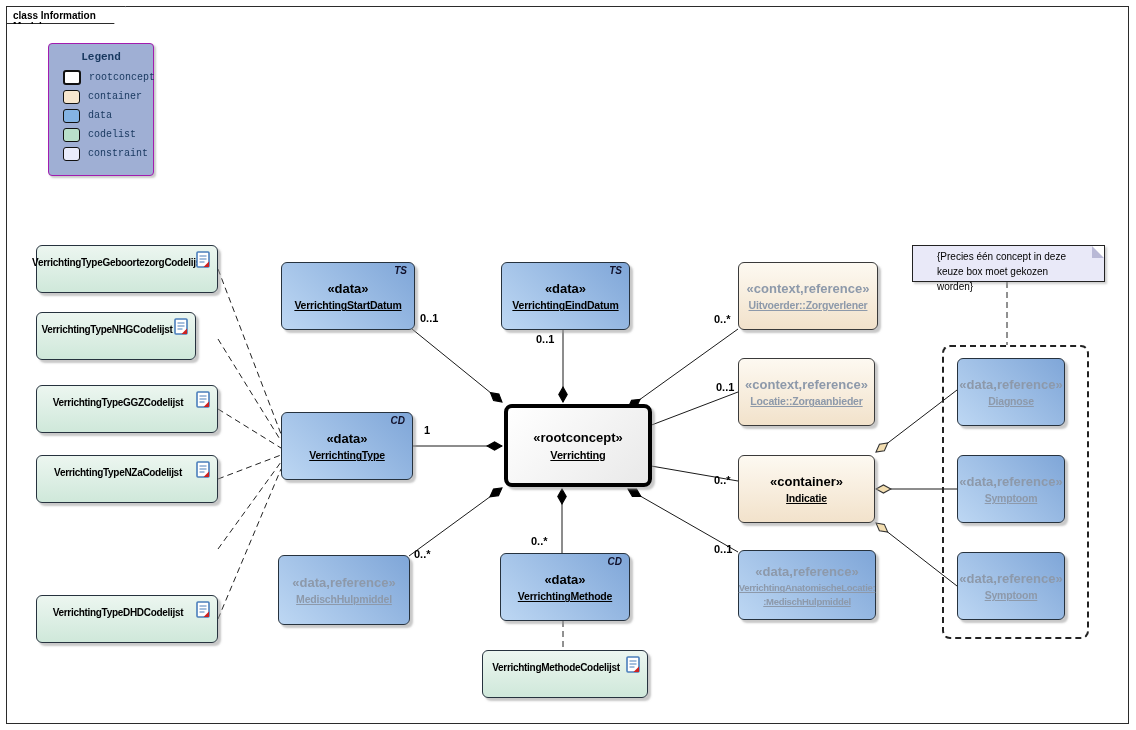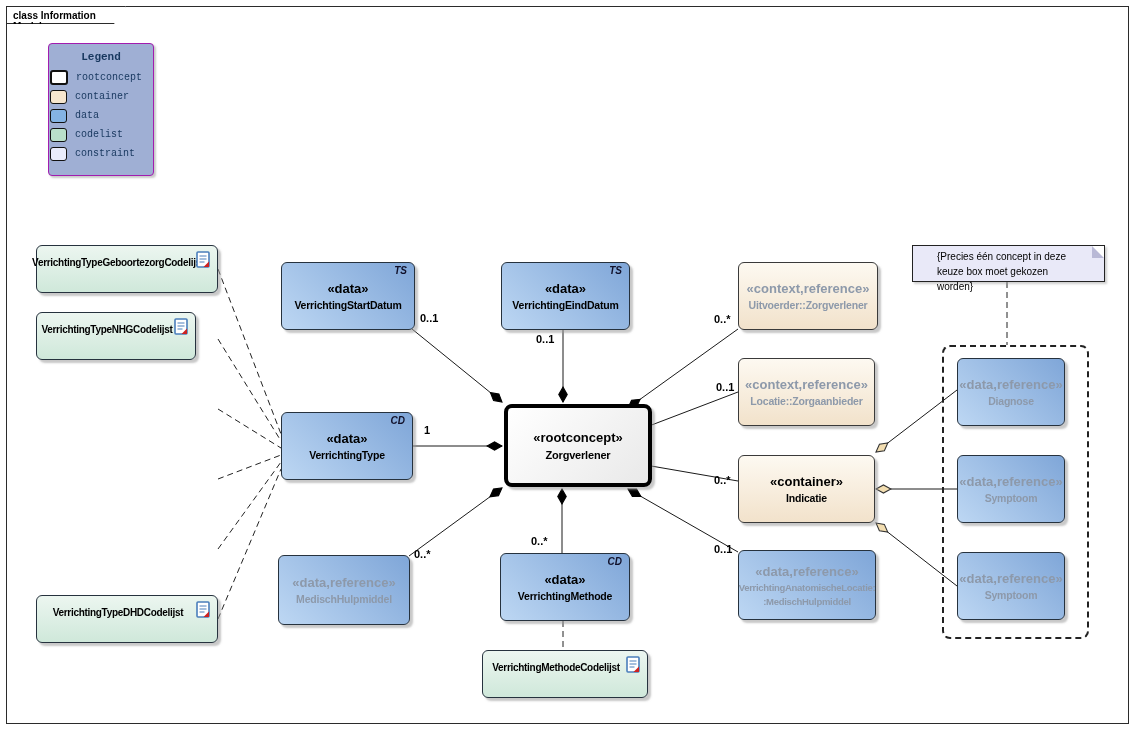--- a/index.html
+++ b/index.html
@@ -15,33 +15,33 @@
     font-size:10px;font-weight:bold;padding:3px 0 0 6px;
   }
   
   .legend{
     position:absolute;left:48px;top:43px;width:104px;height:131px;
     background:#9fafd4;border:1px solid #a21caf;border-radius:4px;
     box-shadow:2px 2px 2px rgba(150,150,150,.5);
     font-family:Liberation Mono, monospace;
   }
   .legend-title{text-align:center;font-size:11px;font-weight:bold;color:#17375e;margin-top:7px;margin-bottom:5px;}
-  .legend-row{display:flex;align-items:center;height:19px;padding-left:1px;}
+  .legend-row{display:flex;align-items:center;height:19px;padding-left:14px;}
   .swatch{width:15px;height:12px;border:1px solid #111;border-radius:3px;background:#fff;flex:0 0 auto;}
   .swatch.thick{border-width:2px;width:14px;height:11px;}
   .legend-label{font-size:10px;color:#17375e;margin-left:8px;}
   
   .box{
     position:absolute;box-sizing:border-box;border:1px solid #26323e;border-radius:6px;
     box-shadow:3px 3px 2px rgba(155,155,155,.55);
     display:flex;flex-direction:column;align-items:center;justify-content:center;
     text-align:center;z-index:2;
   }
   .box .stereo{font-size:13px;font-weight:bold;line-height:1.5;}
-  .box .bname{font-size:10.5px;font-weight:bold;line-height:1.4;letter-spacing:-0.2px;}
+  .box .bname{font-size:10.5px;font-weight:bold;line-height:1.4;letter-spacing:-0.2px;text-decoration:underline;}
   .box .bname.small{font-size:9.5px;letter-spacing:-0.3px;}
   .corner{position:absolute;top:2px;right:7px;font-size:10px;font-style:italic;font-weight:bold;color:#10102a;}
   .blue{background:linear-gradient(225deg,#7fa6d8 0%,#bdd7f3 100%);}
   .tan{background:linear-gradient(180deg,#fdf9f1 0%,#f2e2cb 100%);border-color:#3a3a3a;}
   .grey-text .stereo,.grey-text .bname{color:#8d99aa;}
   .root{
     border:4px solid #000;border-radius:8px;
     background:linear-gradient(135deg,#ffffff 0%,#e9e9e9 100%);
   }
   .codelist{
@@ -148,20 +148,40 @@
   <div class="box codelist" style="left:36px;top:312px;width:160px;height:48px">
     <span class="cl-label">VerrichtingTypeNHGCodelijst</span>
     <svg class="doc-icon" width="15" height="17" viewBox="0 0 15 17">
         <rect x="1" y="1" width="12" height="15" fill="#fff" stroke="#4a7ebb" stroke-width="1.6" rx="1"></rect>
         <line x1="3.5" y1="5" x2="10.5" y2="5" stroke="#4a7ebb"></line>
         <line x1="3.5" y1="8" x2="10.5" y2="8" stroke="#4a7ebb"></line>
         <line x1="3.5" y1="11" x2="8.5" y2="11" stroke="#4a7ebb"></line>
         <path d="M7.5,16 L13,16 L13,10.5 Z" fill="#cc2222"></path>
       </svg>
   </div>
+  <div class="box codelist" style="left:36px;top:385px;width:182px;height:48px">
+    <span class="cl-label">VerrichtingTypeGGZCodelijst</span>
+    <svg class="doc-icon" width="15" height="17" viewBox="0 0 15 17">
+        <rect x="1" y="1" width="12" height="15" fill="#fff" stroke="#4a7ebb" stroke-width="1.6" rx="1"></rect>
+        <line x1="3.5" y1="5" x2="10.5" y2="5" stroke="#4a7ebb"></line>
+        <line x1="3.5" y1="8" x2="10.5" y2="8" stroke="#4a7ebb"></line>
+        <line x1="3.5" y1="11" x2="8.5" y2="11" stroke="#4a7ebb"></line>
+        <path d="M7.5,16 L13,16 L13,10.5 Z" fill="#cc2222"></path>
+      </svg>
+  </div>
+  <div class="box codelist" style="left:36px;top:455px;width:182px;height:48px">
+    <span class="cl-label">VerrichtingTypeNZaCodelijst</span>
+    <svg class="doc-icon" width="15" height="17" viewBox="0 0 15 17">
+        <rect x="1" y="1" width="12" height="15" fill="#fff" stroke="#4a7ebb" stroke-width="1.6" rx="1"></rect>
+        <line x1="3.5" y1="5" x2="10.5" y2="5" stroke="#4a7ebb"></line>
+        <line x1="3.5" y1="8" x2="10.5" y2="8" stroke="#4a7ebb"></line>
+        <line x1="3.5" y1="11" x2="8.5" y2="11" stroke="#4a7ebb"></line>
+        <path d="M7.5,16 L13,16 L13,10.5 Z" fill="#cc2222"></path>
+      </svg>
+  </div>
   <div class="box codelist" style="left:36px;top:595px;width:182px;height:48px">
     <span class="cl-label">VerrichtingTypeDHDCodelijst</span>
     <svg class="doc-icon" width="15" height="17" viewBox="0 0 15 17">
         <rect x="1" y="1" width="12" height="15" fill="#fff" stroke="#4a7ebb" stroke-width="1.6" rx="1"></rect>
         <line x1="3.5" y1="5" x2="10.5" y2="5" stroke="#4a7ebb"></line>
         <line x1="3.5" y1="8" x2="10.5" y2="8" stroke="#4a7ebb"></line>
         <line x1="3.5" y1="11" x2="8.5" y2="11" stroke="#4a7ebb"></line>
         <path d="M7.5,16 L13,16 L13,10.5 Z" fill="#cc2222"></path>
       </svg>
   </div>
@@ -186,21 +206,21 @@
     <div class="bname">MedischHulpmiddel</div>
   </div>
   <div class="box blue" style="left:500px;top:553px;width:130px;height:68px">
     <span class="corner">CD</span>
     <div class="stereo">«data»</div>
     <div class="bname">VerrichtingMethode</div>
   </div>
 
   <div class="box root" style="left:504px;top:404px;width:148px;height:83px">
     <div class="stereo">«rootconcept»</div>
-    <div class="bname" style="font-size:11px">Zorgverlener</div>
+    <div class="bname" style="font-size:11px">Verrichting</div>
   </div>
 
   <div class="box tan grey-text" style="left:738px;top:262px;width:140px;height:68px">
     <div class="stereo">«context,reference»</div>
     <div class="bname">Uitvoerder::Zorgverlener</div>
   </div>
   <div class="box tan grey-text" style="left:738px;top:358px;width:137px;height:68px">
     <div class="stereo">«context,reference»</div>
     <div class="bname">Locatie::Zorgaanbieder</div>
   </div>

